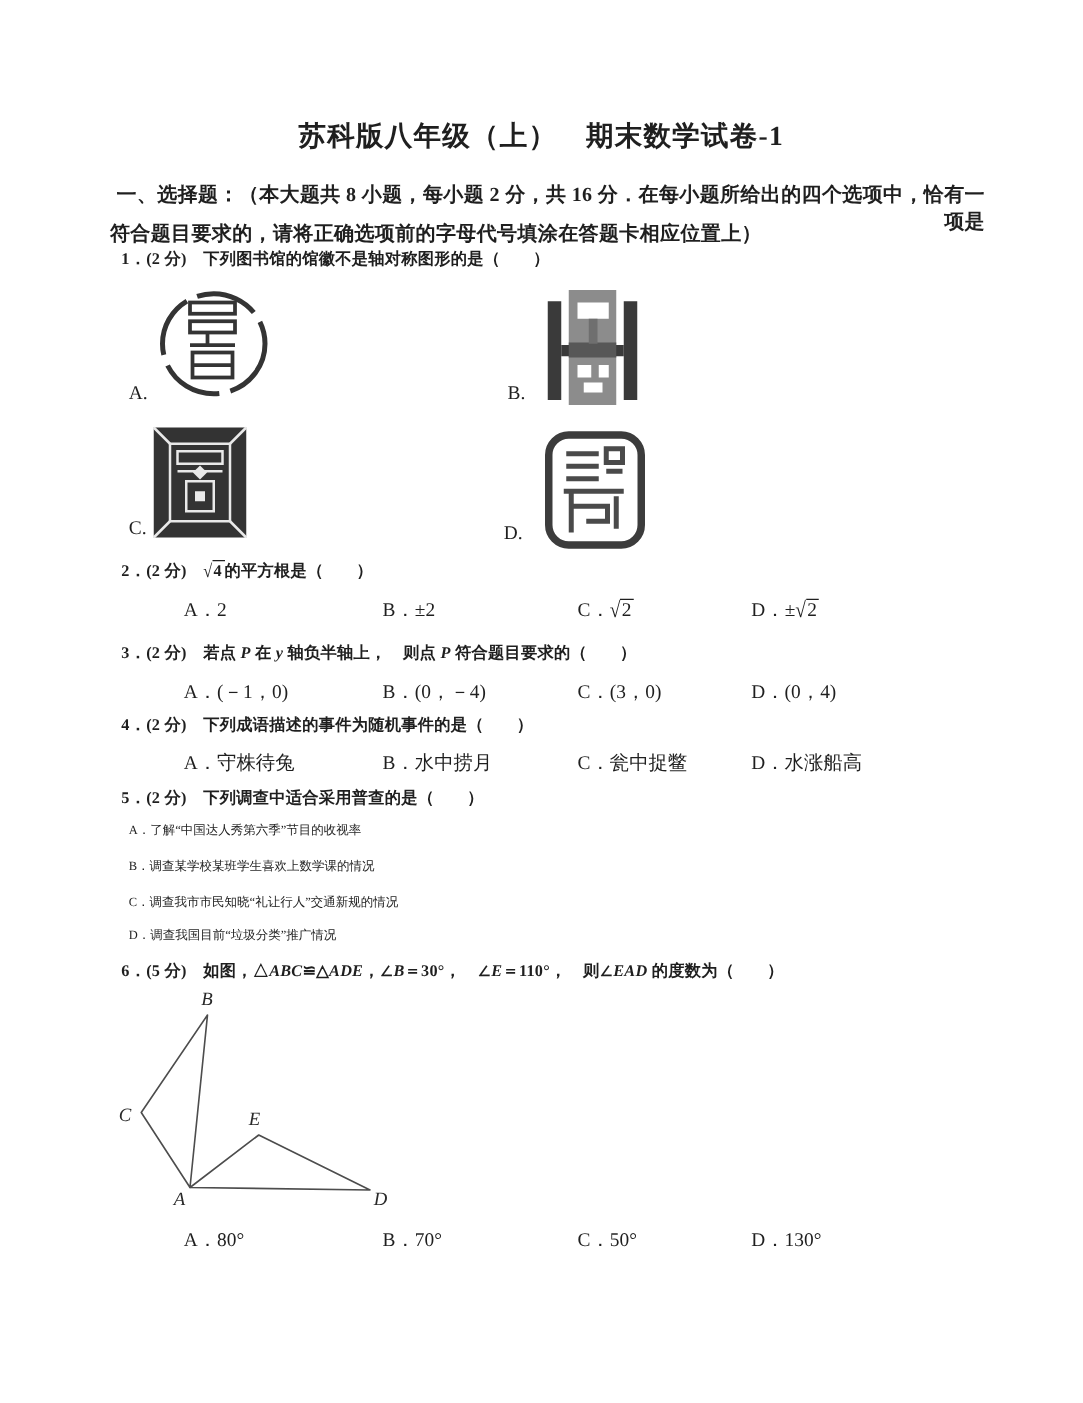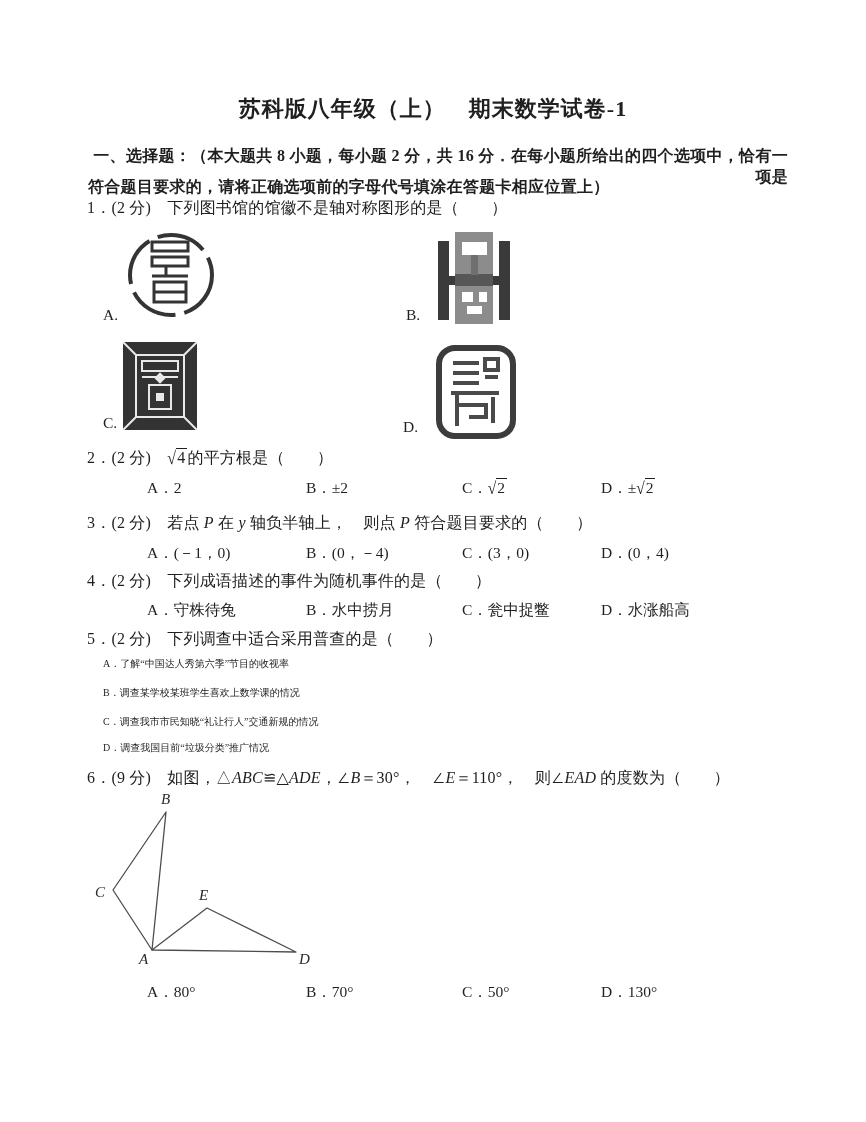--- a/index.html
+++ b/index.html
@@ -17,22 +17,22 @@
     margin:0;text-align:center;
     font-size:22px;font-weight:700;letter-spacing:1px;
   }
   .sec{
     position:absolute;left:88px;width:700px;
     font-size:16px;font-weight:700;letter-spacing:0.3px;
   }
   .sec.l1{top:146px;text-align:right;}
   .sec.l2{top:177px;}
   .stem{
-    position:absolute;left:87px;width:720px;
-    font-size:16px;letter-spacing:0.2px;white-space:nowrap;
+    position:absolute;left:97px;width:720px;
+    font-size:13px;letter-spacing:0.2px;white-space:nowrap;font-weight:bold;
   }
   .optrow{position:absolute;left:0;top:0;width:866px;height:22px;font-size:15.5px;margin-left:44px;}
   .optrow .c1{position:absolute;left:103px;white-space:nowrap;}
   .optrow .c2{position:absolute;left:262px;white-space:nowrap;}
   .optrow .c3{position:absolute;left:418px;white-space:nowrap;}
   .optrow .c4{position:absolute;left:557px;white-space:nowrap;}
   .optline{position:absolute;left:103px;font-size:10px;white-space:nowrap;}
   .imglabel{position:absolute;font-size:15.5px;}
   .seal{position:absolute;}
   .sqrt{display:inline-block;white-space:nowrap;}
@@ -140,21 +140,21 @@
     <span class="c4">D．水涨船高</span>
   </div>
 
   <div class="stem" style="top:629px">5．(2 分)　下列调查中适合采用普查的是（　　）</div>
   <div class="optline" style="top:657px">A．了解“中国达人秀第六季”节目的收视率</div>
   <div class="optline" style="top:686px">B．调查某学校某班学生喜欢上数学课的情况</div>
   <div class="optline" style="top:715px">C．调查我市市民知晓“礼让行人”交通新规的情况</div>
   <div class="optline" style="top:741px">D．调查我国目前“垃圾分类”推广情况</div>
 
   <div class="stem" style="top:768px">
-    <span>6．(9 分)　如图，△</span><i>ABC</i><span>≌△</span><i>ADE</i><span>，∠</span><i>B</i><span>＝30°，　∠</span><i>E</i><span>＝110°，　则∠</span><i>EAD</i><span> 的度数为（　　）</span>
+    <span>6．(5 分)　如图，△</span><i>ABC</i><span>≌△</span><i>ADE</i><span>，∠</span><i>B</i><span>＝30°，　∠</span><i>E</i><span>＝110°，　则∠</span><i>EAD</i><span> 的度数为（　　）</span>
   </div>
 
   <svg class="figure" width="240" height="185" viewBox="0 0 240 185">
     <g fill="none" stroke="#4d4d4d" stroke-width="1.3" stroke-linejoin="round">
       <path d="M67 160 L81 22 L28 100 Z"></path>
       <path d="M67 160 L122 118 L211 162 Z"></path>
     </g>
     <text x="54" y="174">A</text>
     <text x="76" y="14">B</text>
     <text x="10" y="107">C</text>

